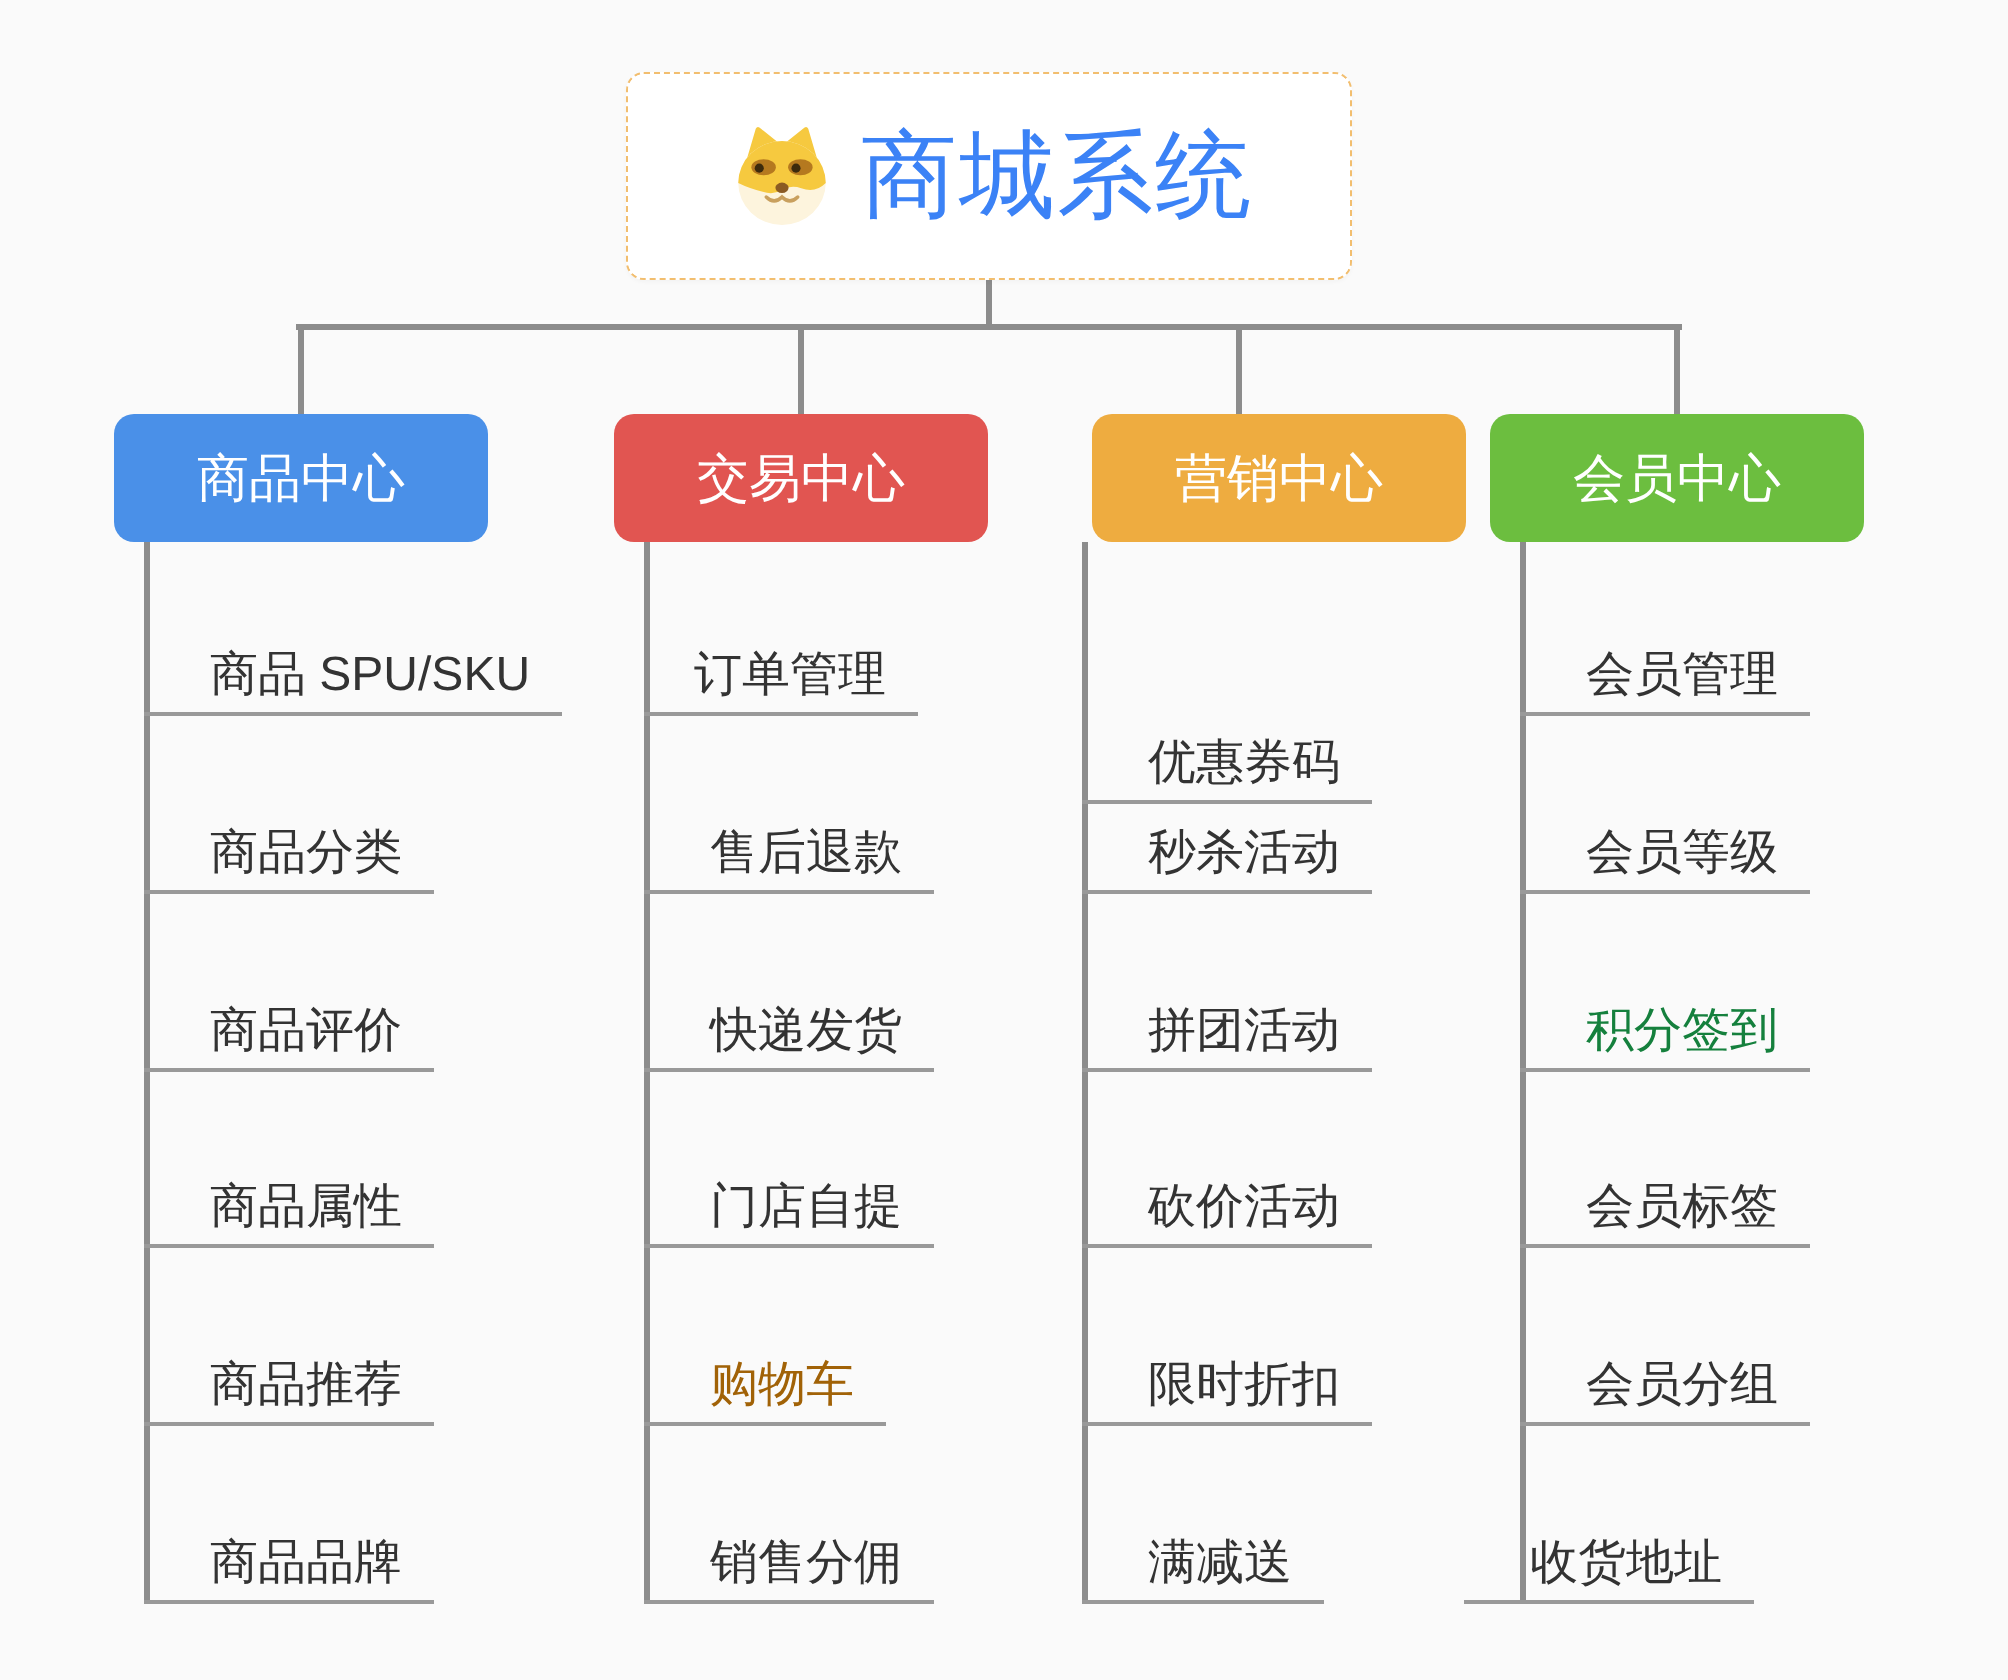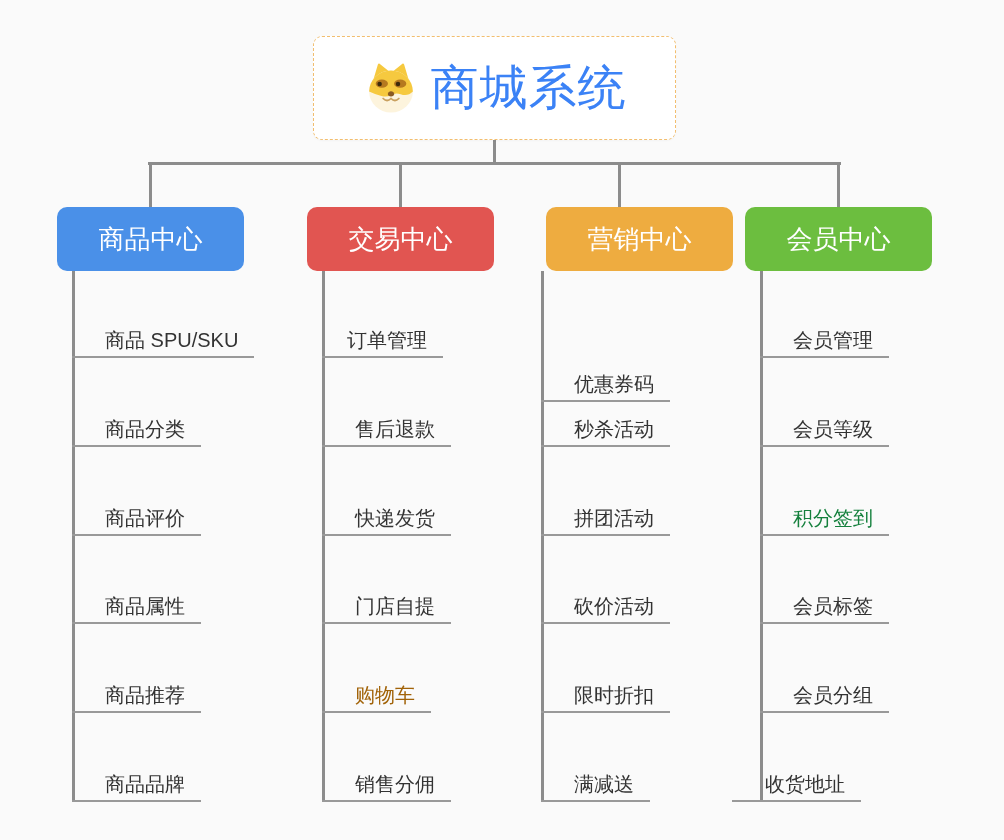--- a/index.html
+++ b/index.html
@@ -31,21 +31,21 @@
     color:#ffffff; font-size:26px;
     display:flex; align-items:center; justify-content:center;
     cursor:default;
   }
 
   .leaf {
     position:absolute; height:37px; box-sizing:border-box;
     display:flex; align-items:flex-end;
     padding:0 16px 6px 33px;
     border-bottom:2px solid #701a75;
-    font-size:20px; color:#333333;
+    font-size:24px; color:#333333;
     white-space:nowrap; line-height:1;
   }
 </style>
 </head>
 <body>
 
 <div class="canvas">
 
   <div class="line" style="left:493px; top:140px; width:3px; height:24px;"></div>
 

